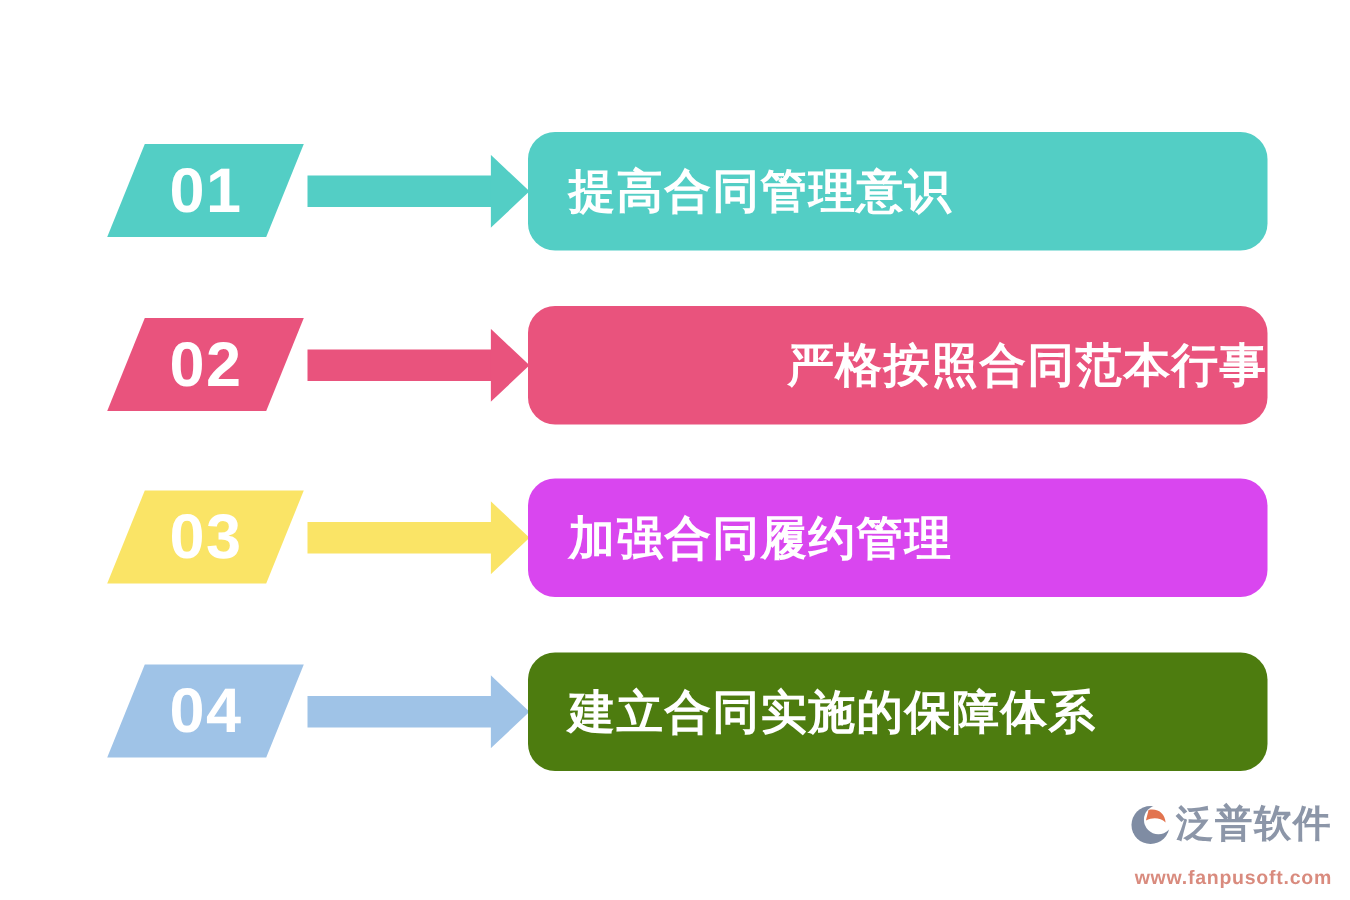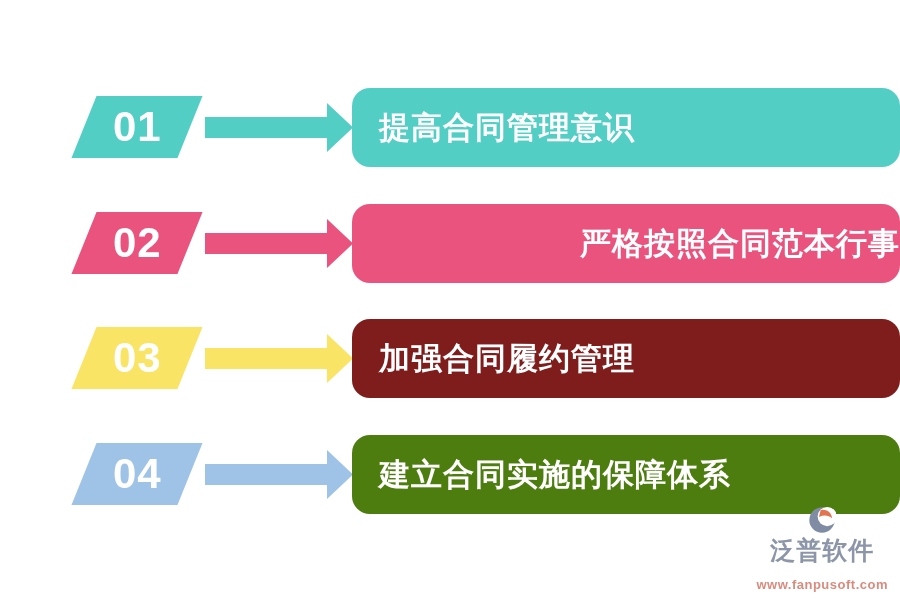--- a/index.html
+++ b/index.html
@@ -59,21 +59,21 @@
     left: 327px;
     top: 15px;
     width: 26px;
     height: 49px;
     clip-path: polygon(0 0, 100% 50%, 0 100%);
   }
   .step-bar {
     position: absolute;
     left: 352px;
     top: 0;
-    width: 548px;
+    width: 493px;
     height: 79px;
     border-radius: 18px;
     display: flex;
     align-items: center;
   }
   .step-bar .label {
     color: #ffffff;
     font-size: 31px;
     font-weight: bold;
     padding-left: 27px;
@@ -85,21 +85,20 @@
     position: absolute;
     right: 12px;
     bottom: 8px;
     text-align: right;
   }
   .watermark .brand-row {
     display: flex;
     align-items: center;
     justify-content: flex-end;
     gap: 3px;
-    flex-direction: column;
   }
   .watermark .brand-name {
     font-size: 25px;
     font-weight: bold;
     letter-spacing: 1px;
     line-height: 1.1;
   }
   .watermark .brand-url {
     font-size: 13px;
     font-weight: bold;
@@ -133,21 +132,21 @@
       <span class="label">严格按照合同范本行事</span>
     </div>
   </div>
 
   <div class="step-row r2">
     <div class="num-badge" style="background: rgb(250, 228, 102);">
       <span class="num">03</span>
     </div>
     <div class="arrow-shaft" style="background: rgb(250, 228, 102);"></div>
     <div class="arrow-head" style="background: rgb(250, 228, 102);"></div>
-    <div class="step-bar" style="background: #7f1d1d;">
+    <div class="step-bar" style="background: #d946ef;">
       <span class="label">加强合同履约管理</span>
     </div>
   </div>
 
   <div class="step-row r3">
     <div class="num-badge" style="background: rgb(159, 195, 231);">
       <span class="num">04</span>
     </div>
     <div class="arrow-shaft" style="background: rgb(159, 195, 231);"></div>
     <div class="arrow-head" style="background: rgb(159, 195, 231);"></div>

